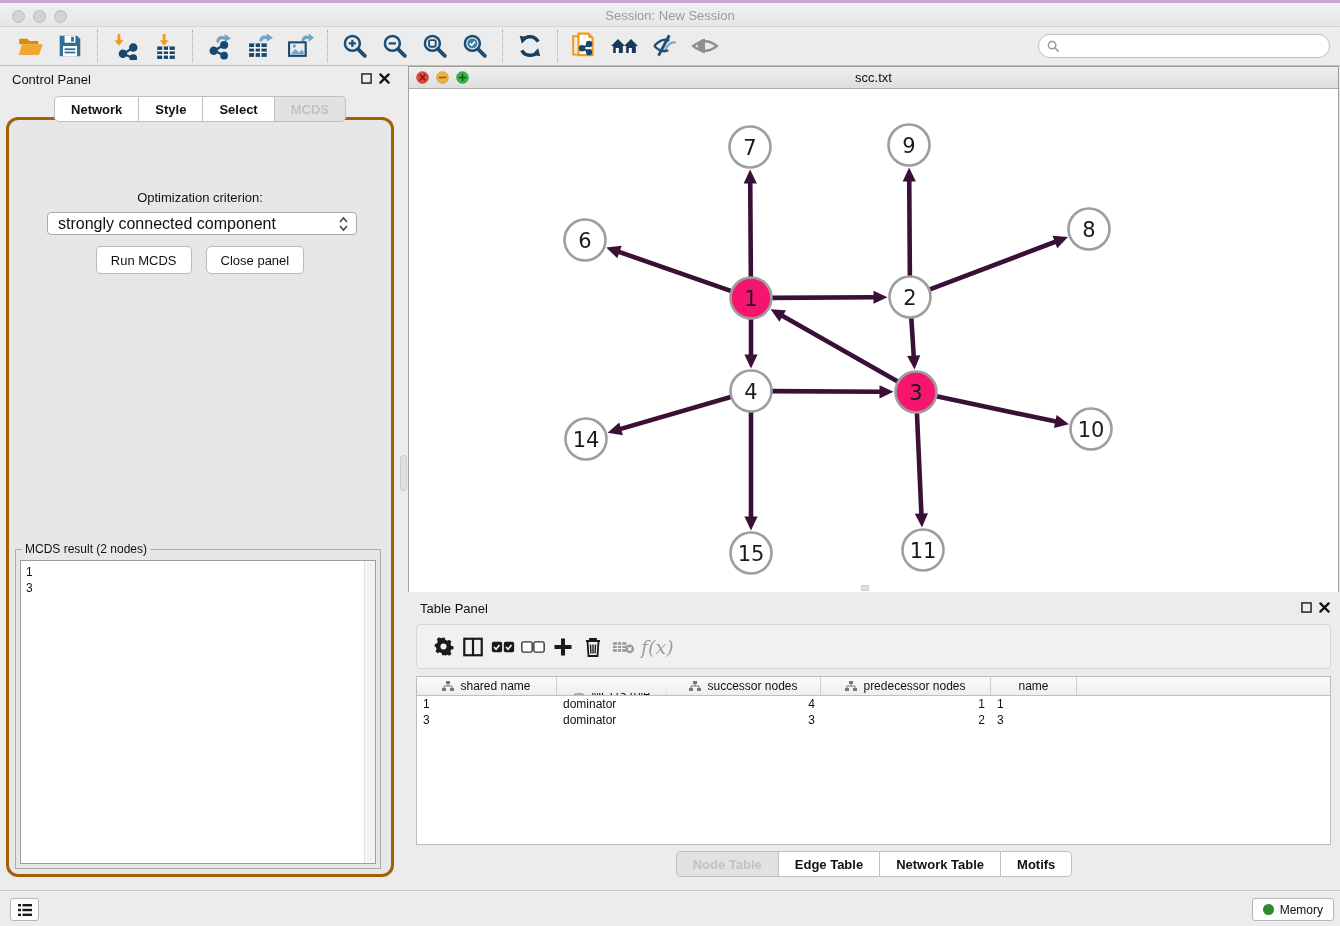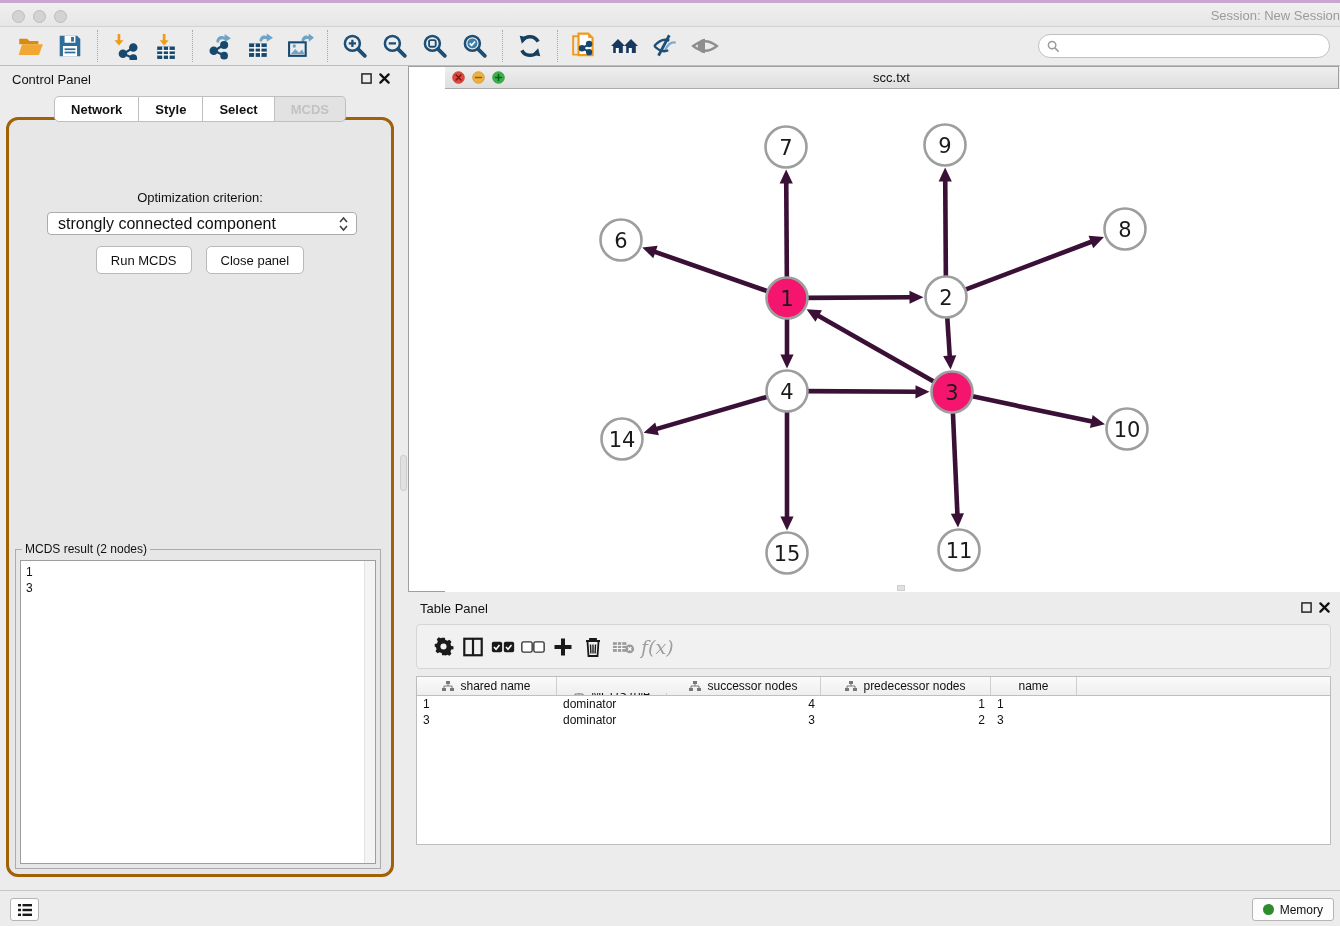--- a/index.html
+++ b/index.html
@@ -6,21 +6,21 @@
   html,body { background:#DDD; }
   body { font-family:"Liberation Sans", sans-serif; }
   .app { position:relative; width:1340px; height:926px; background:#ECECEC; overflow:hidden; }
 
   
   .titlebar { position:absolute; left:0; top:0; width:1340px; height:27px;
     background:linear-gradient(#F0F0F0,#E6E6E6); border-top:3px solid #C9A6CF;
     border-bottom:1px solid #D2D2D2; }
   .traffic { position:absolute; left:12px; top:7px; display:flex; gap:8px; }
   .traffic .dot { width:13px; height:13px; border-radius:50%; background:#D3D3D3; border:1px solid #BCBCBC; }
-  .win-title { position:absolute; left:0; right:0; top:5px; text-align:right;
+  .win-title { position:absolute; left:0; right:0; top:5px; text-align:center;
     font-size:13px; color:#9B9B9B; }
 
   
   .toolbar { position:absolute; left:0; top:27px; width:1340px; height:39px;
     background:#ECECEC; border-bottom:1px solid #BDBDBD;
     display:flex; align-items:center; padding-left:10px; }
   .tb-icon { width:30px; height:30px; display:flex; align-items:center; justify-content:center;
     margin:0 5px; cursor:default; }
   .tb-sep { width:1px; height:32px; border-left:1px dotted #A9A9A9; margin:0 7px; }
   .search-wrap { position:absolute; right:10px; top:7px; width:292px; height:24px;
@@ -52,21 +52,21 @@
     font-size:13px; color:#111; display:flex; align-items:center; }
   .mcds-fieldset { position:absolute; left:6px; right:10px; top:422px; bottom:5px;
     border:1px solid #ABABAB; background:#E7E7E7; padding:4px; }
   .mcds-fieldset legend { font-size:12px; color:#111; padding:0 3px; margin-left:2px; }
   .result-box { position:relative; width:100%; height:100%; background:#FFF; border:1px solid #9E9E9E;
     font-size:12px; color:#111; padding:3px 0 0 5px; line-height:16px; overflow:hidden; }
   .result-scroll { position:absolute; right:0; top:0; bottom:0; width:11px; background:#F4F4F4; border-left:1px solid #E2E2E2; }
 
   
   .net-window { position:absolute; left:408px; top:66px; width:931px; height:526px;
-    background:#FFF; border:1px solid #9F9F9F;padding-left:36px; }
+    background:#FFF; border:1px solid #9F9F9F; }
   .net-titlebar { position:relative; height:22px; background:linear-gradient(#EFEFEF,#DEDEDE);
     border-bottom:1px solid #ABABAB; }
   .net-traffic { position:absolute; left:7px; top:4px; display:flex; gap:7px; }
   .net-title { position:absolute; left:0; right:0; top:3px; text-align:center; font-size:13px; color:#111; }
   .net-canvas { position:relative; width:929px; height:503px; background:#FFF; }
   .canvas-handle { position:absolute; left:452px; bottom:1px; width:8px; height:6px;
     background:#E0E0E0; border:1px solid #CFCFCF; }
   .v-handle { position:absolute; left:400px; top:455px; width:7px; height:36px;
     background:#E0E0E0; border:1px solid #CDCDCD; border-radius:3px; }
 
@@ -532,20 +532,26 @@
           </div>
           <div class="dt-row">
             <div class="dt-cell" style="width: 140px; text-align: left;">3</div>
             <div class="dt-cell" style="width: 110px; text-align: left;">dominator</div>
             <div class="dt-cell" style="width: 154px; text-align: right;">3</div>
             <div class="dt-cell" style="width: 170px; text-align: right;">2</div>
             <div class="dt-cell" style="width: 86px; text-align: left;">3</div>
           </div>
         </div>
     </div>
+    <div class="tp-tabs" id="tp-tabs">
+        <div class="tab active">Node Table</div>
+        <div class="tab">Edge Table</div>
+        <div class="tab">Network Table</div>
+        <div class="tab">Motifs</div>
+      </div>
   </div>
 
   <div class="statusbar">
     <div class="list-btn">
       <svg width="16" height="14" viewBox="0 0 16 14">
           <g fill="#1A1A1A">
             <rect x="1" y="1" width="3" height="2.4"></rect>
             <rect x="5.5" y="1" width="9.5" height="2.4"></rect>
             <rect x="1" y="5.8" width="3" height="2.4"></rect>
             <rect x="5.5" y="5.8" width="9.5" height="2.4"></rect>

